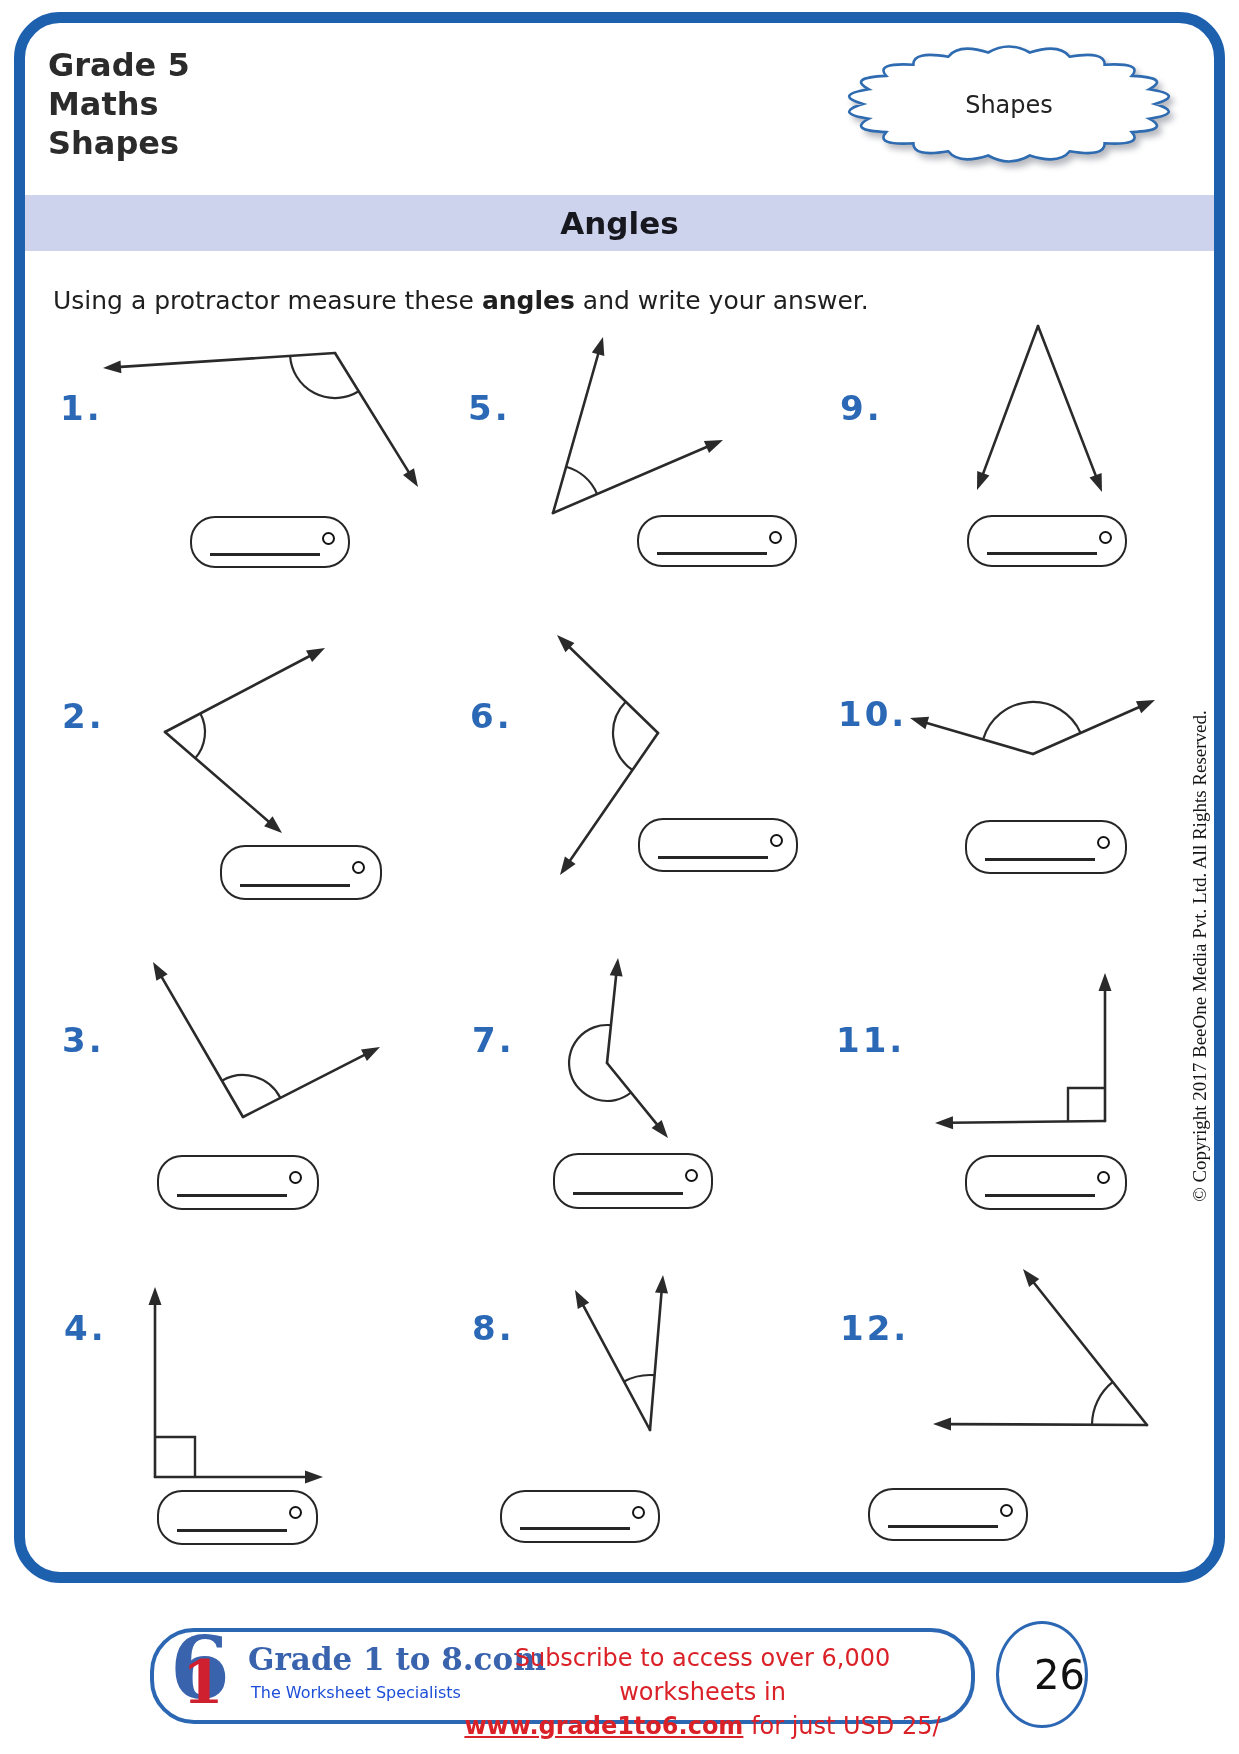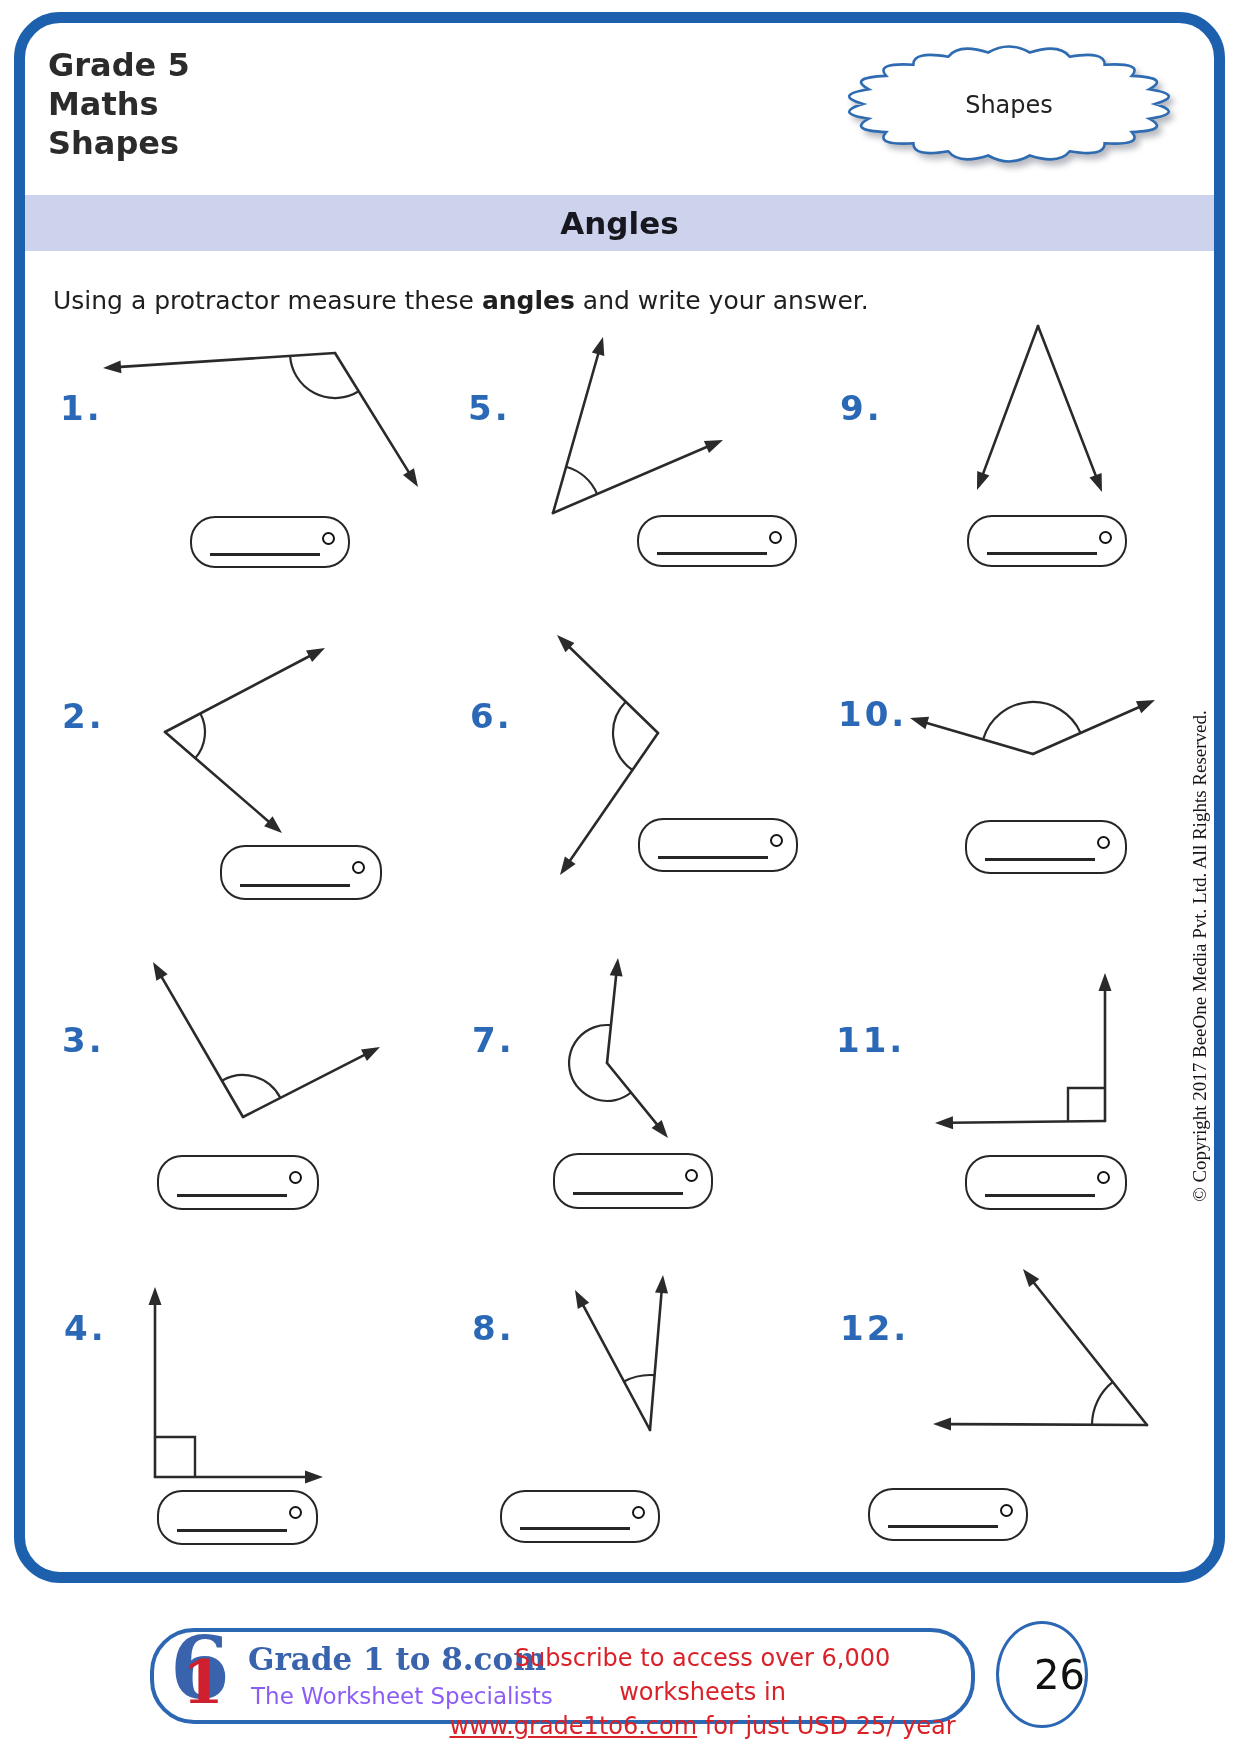--- a/index.html
+++ b/index.html
@@ -39,24 +39,24 @@
 
   .footer-box{position:absolute;left:150px;top:1628px;width:825px;height:96px;
        border:4px solid #2c67b4;border-radius:44px;box-sizing:border-box;background:#fff}
   .logo{position:absolute;left:170px;top:1634px;width:78px;height:88px}
   .logo-six{position:absolute;left:0;top:-16px;font-family:"DejaVu Serif",serif;font-weight:bold;
        font-size:86px;color:#3a63ae;line-height:100px}
   .logo-one{position:absolute;left:12px;top:16px;font-family:"DejaVu Serif",serif;font-weight:bold;
        font-size:60px;color:#cf2030;line-height:64px}
   .site-name{position:absolute;left:248px;top:1641px;font-family:"DejaVu Serif",serif;
        font-weight:bold;font-size:31px;color:#3a63ae}
-  .tagline{position:absolute;left:251px;top:1683px;font-size:23px;color:#8b5cf6}
+  .tagline{position:absolute;left:251px;top:1683px;font-size:16px;color:#1d4ed8}
   .subscribe{position:absolute;left:445px;top:1641px;width:515px;text-align:center;
        color:#da2128;font-size:24px;line-height:34px}
-  .subscribe .url{font-weight:normal;text-decoration:underline}
+  .subscribe .url{font-weight:bold;text-decoration:underline}
   .page-circle{position:absolute;left:996px;top:1621px;width:92px;height:107px;
        border:3.5px solid #2c67b4;border-radius:50%;box-sizing:border-box;
        display:flex;align-items:center;justify-content:flex-end;font-size:40px;color:#111}
 </style>
 </head>
 <body>
 
 <div class="page-border"></div>
 
 <div class="header">

